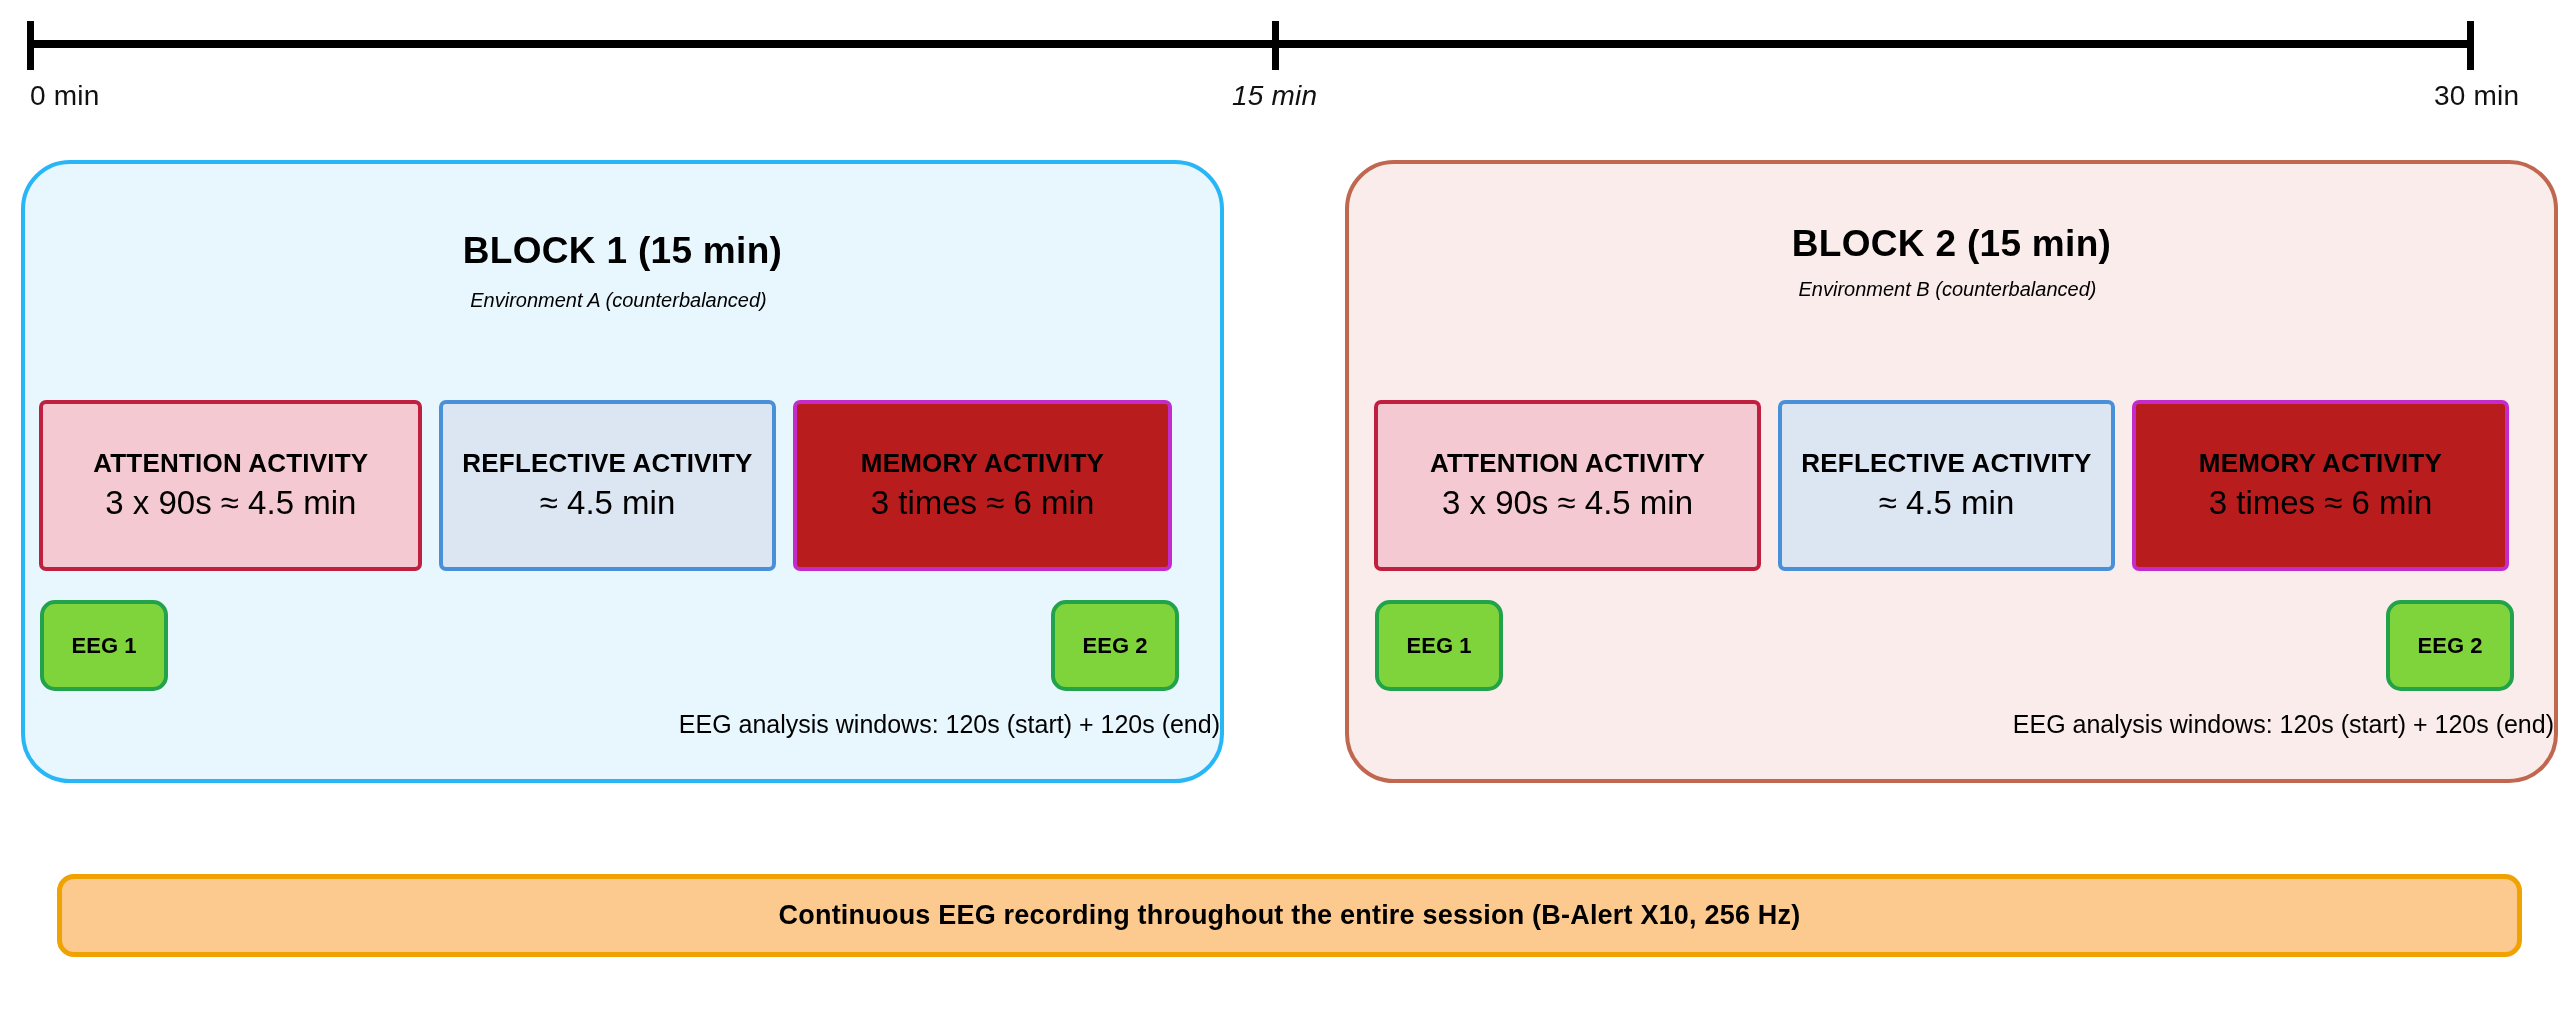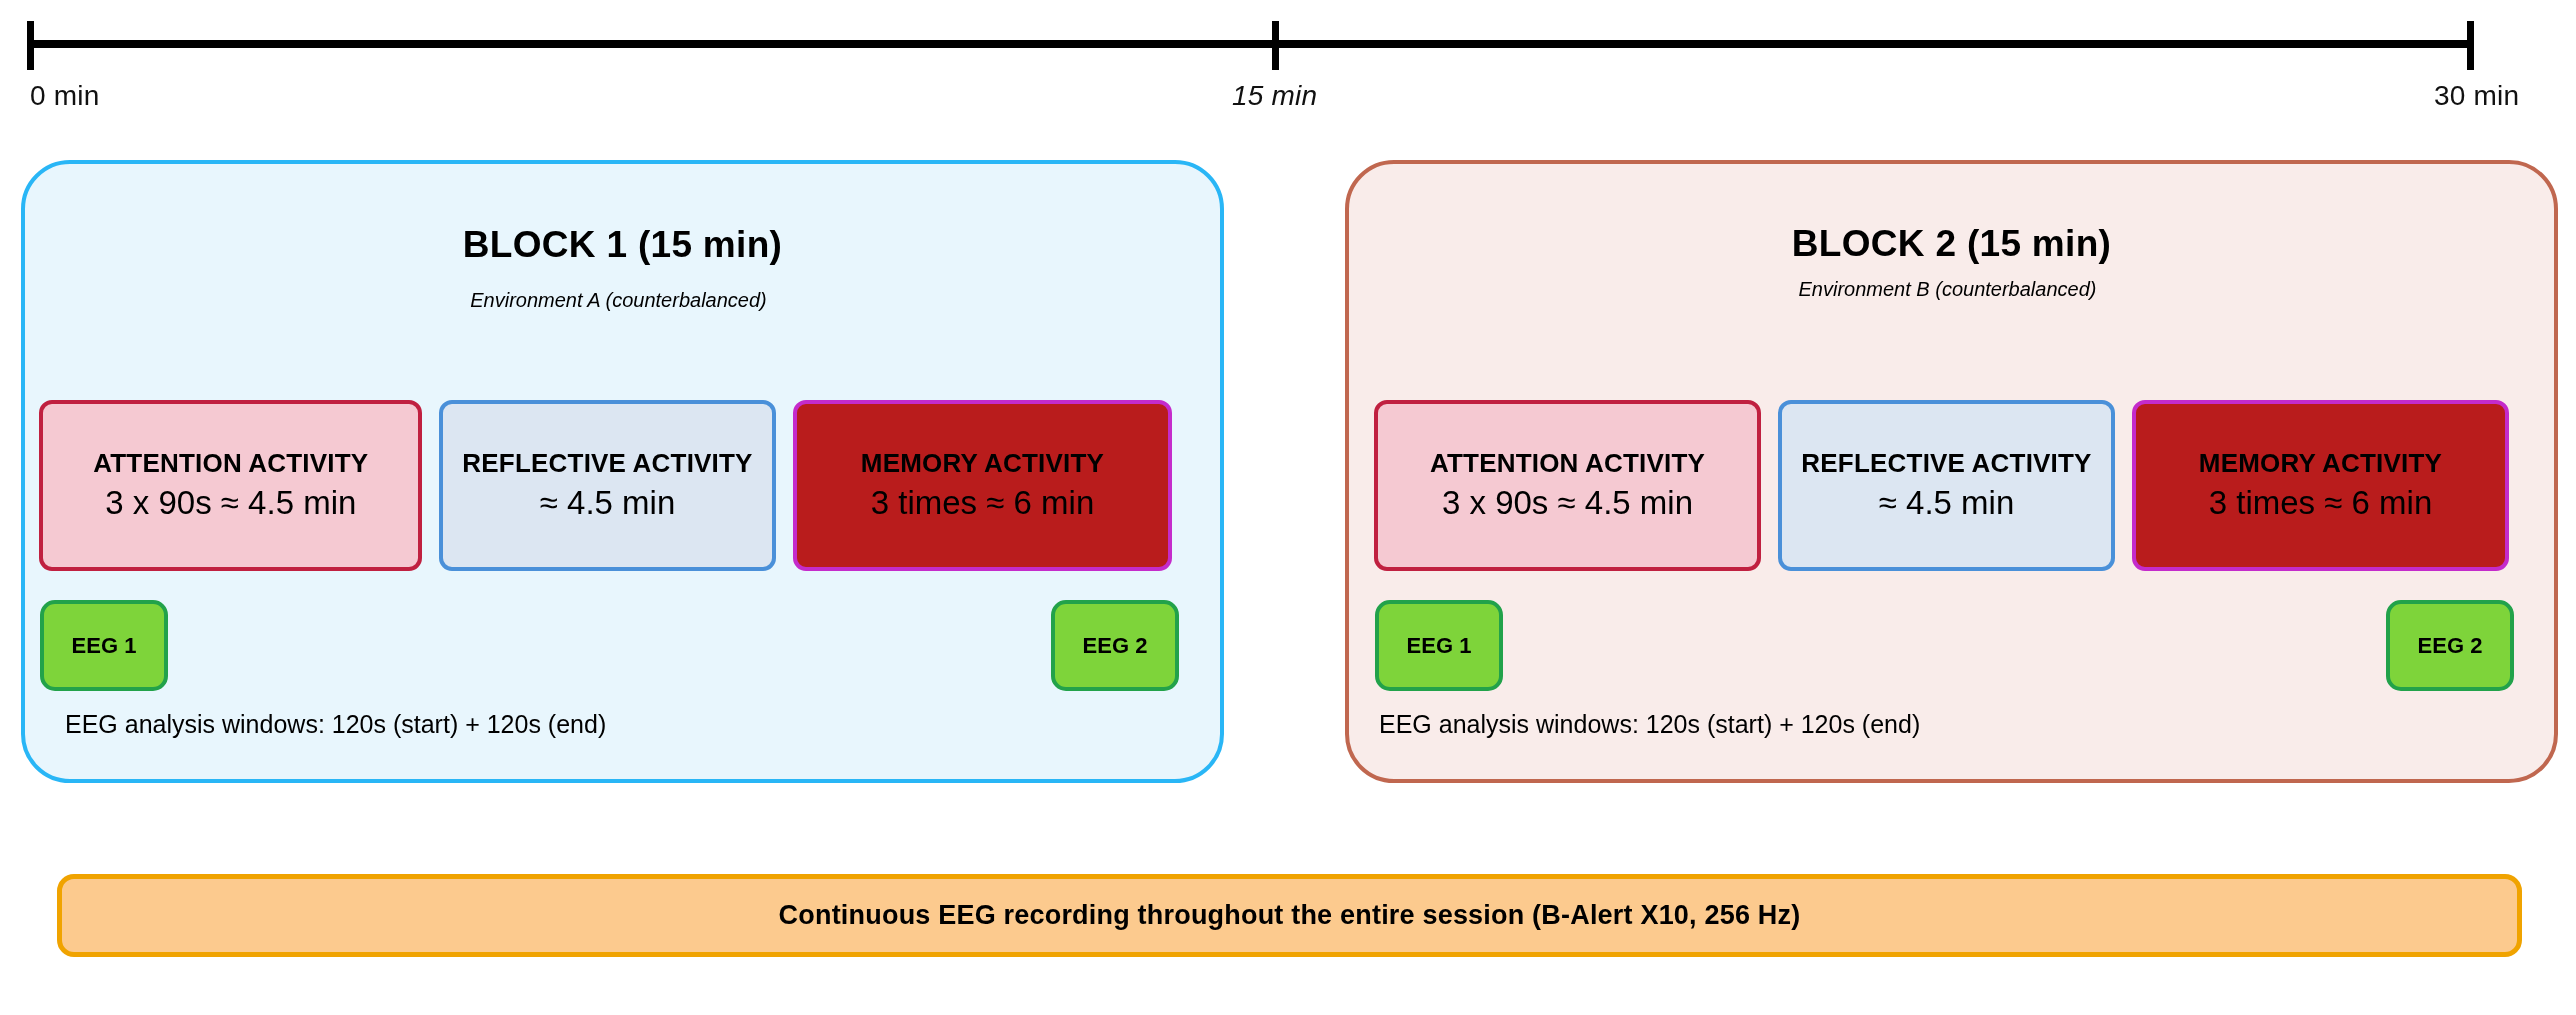--- a/index.html
+++ b/index.html
@@ -79,21 +79,21 @@
 
   .block-title {
     position: absolute;
     left: 0;
     right: 0;
     text-align: center;
     font-size: 37px;
     font-weight: bold;
     letter-spacing: 0.3px;
   }
-  #block-1 .block-title { top: 60px; }
+  #block-1 .block-title { top: 66px; }
   #block-2 .block-title { top: 59px; }
 
   .block-subtitle {
     position: absolute;
     left: 0;
     right: 8px;
     text-align: center;
     font-size: 20px;
     font-style: italic;
     font-weight: 400;
@@ -106,21 +106,21 @@
     position: absolute;
     top: 236px;
     left: 0;
     right: 0;
     height: 173px;
   }
   .activity {
     position: absolute;
     top: 0;
     height: 171px;
-    border-radius: 13px;
+    border-radius: 7px;
     box-sizing: border-box;
     display: flex;
     flex-direction: column;
     align-items: center;
     justify-content: center;
     text-align: center;
     padding: 0 6.7px;
   }
   .activity .a-title {
     font-size: 26px;
@@ -175,24 +175,24 @@
     font-weight: bold;
   }
   #block-1 .eeg-1 { left: 15px; }
   #block-1 .eeg-2 { left: 1026px; }
   #block-2 .eeg-1 { left: 26px; }
   #block-2 .eeg-2 { left: 1037px; }
 
   
   .eeg-note {
     position: absolute;
-    left: 0;
+    left: 12px;
     right: 0;
     top: 546px;
-    text-align: left;
+    text-align: right;
     font-size: 25px;
     font-weight: 400;
   }
   #block-1 .eeg-note { padding-left: 40px; }
   #block-2 .eeg-note { padding-left: 30px; }
 
   
   #banner {
     position: absolute;
     left: 57px;

